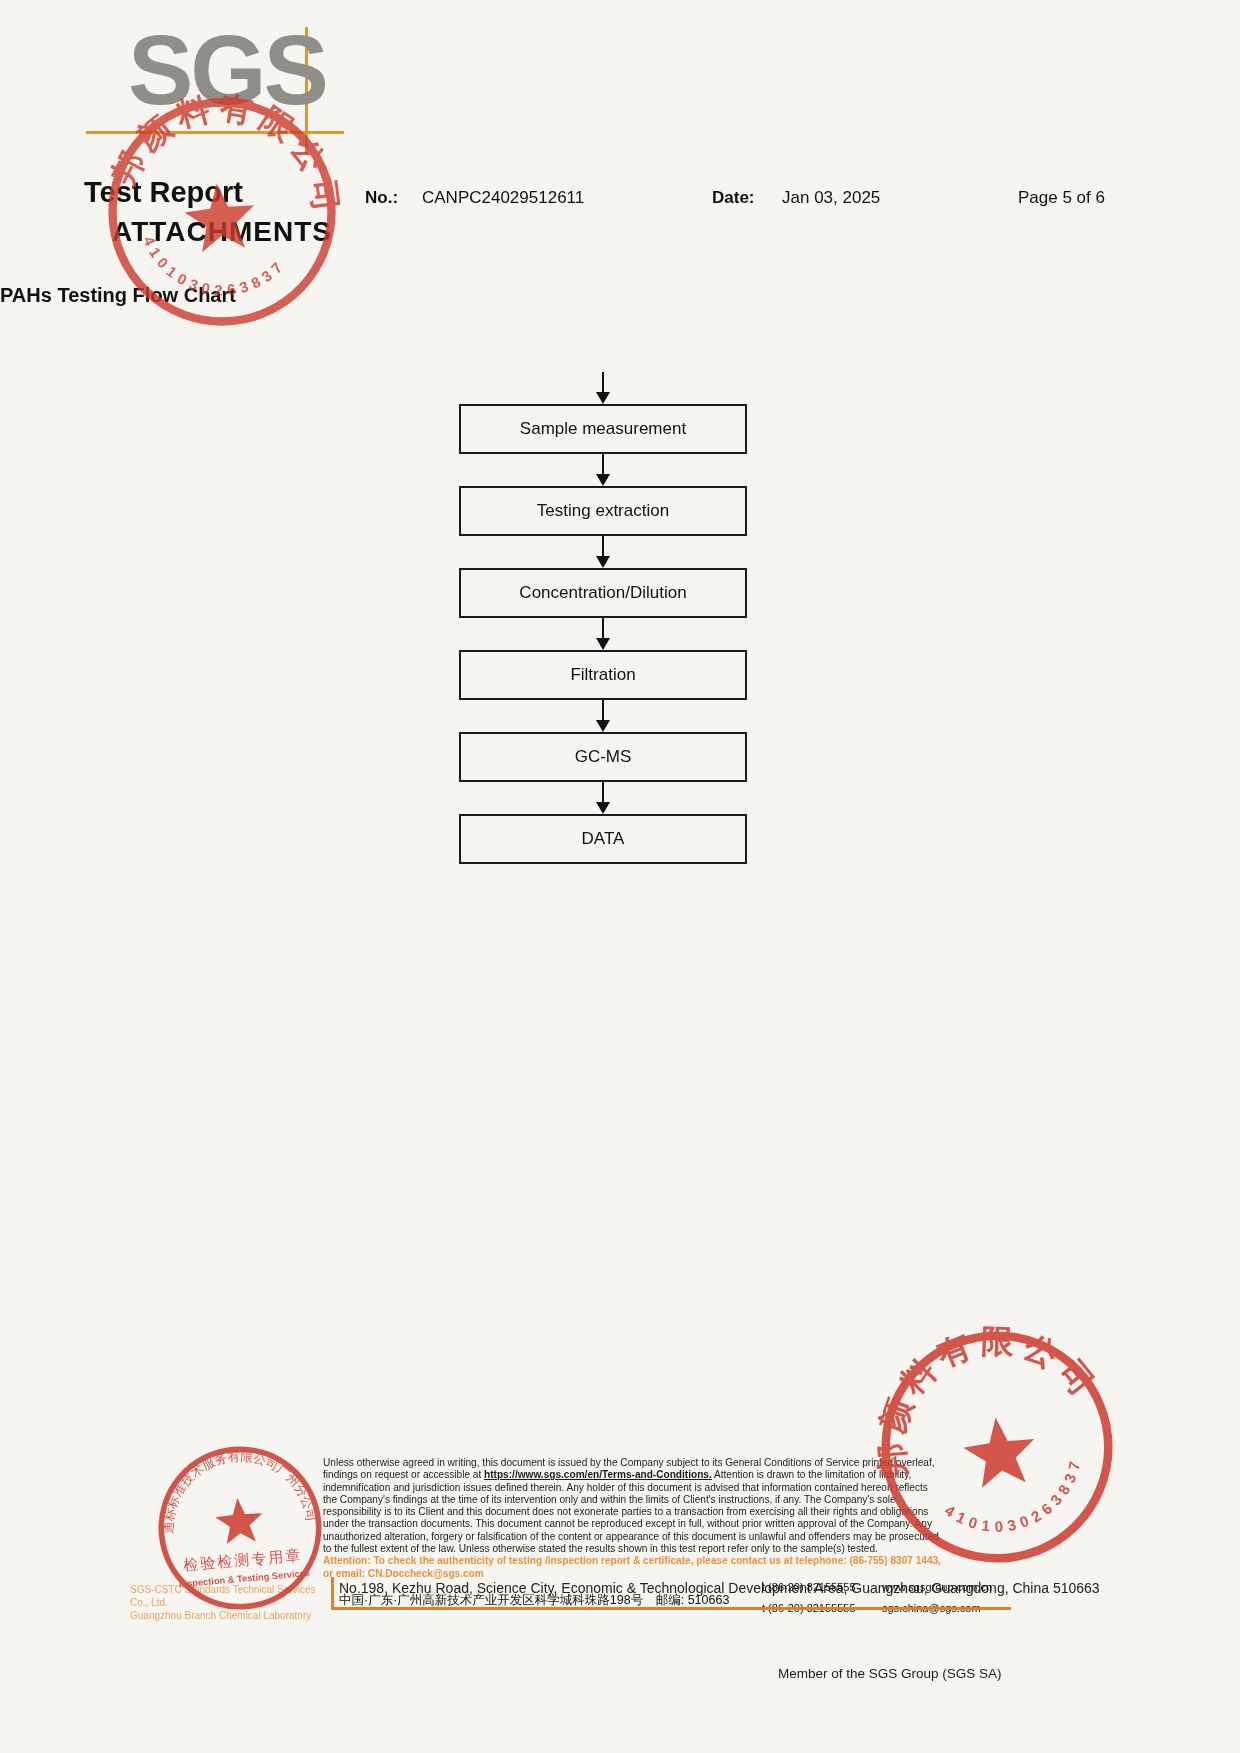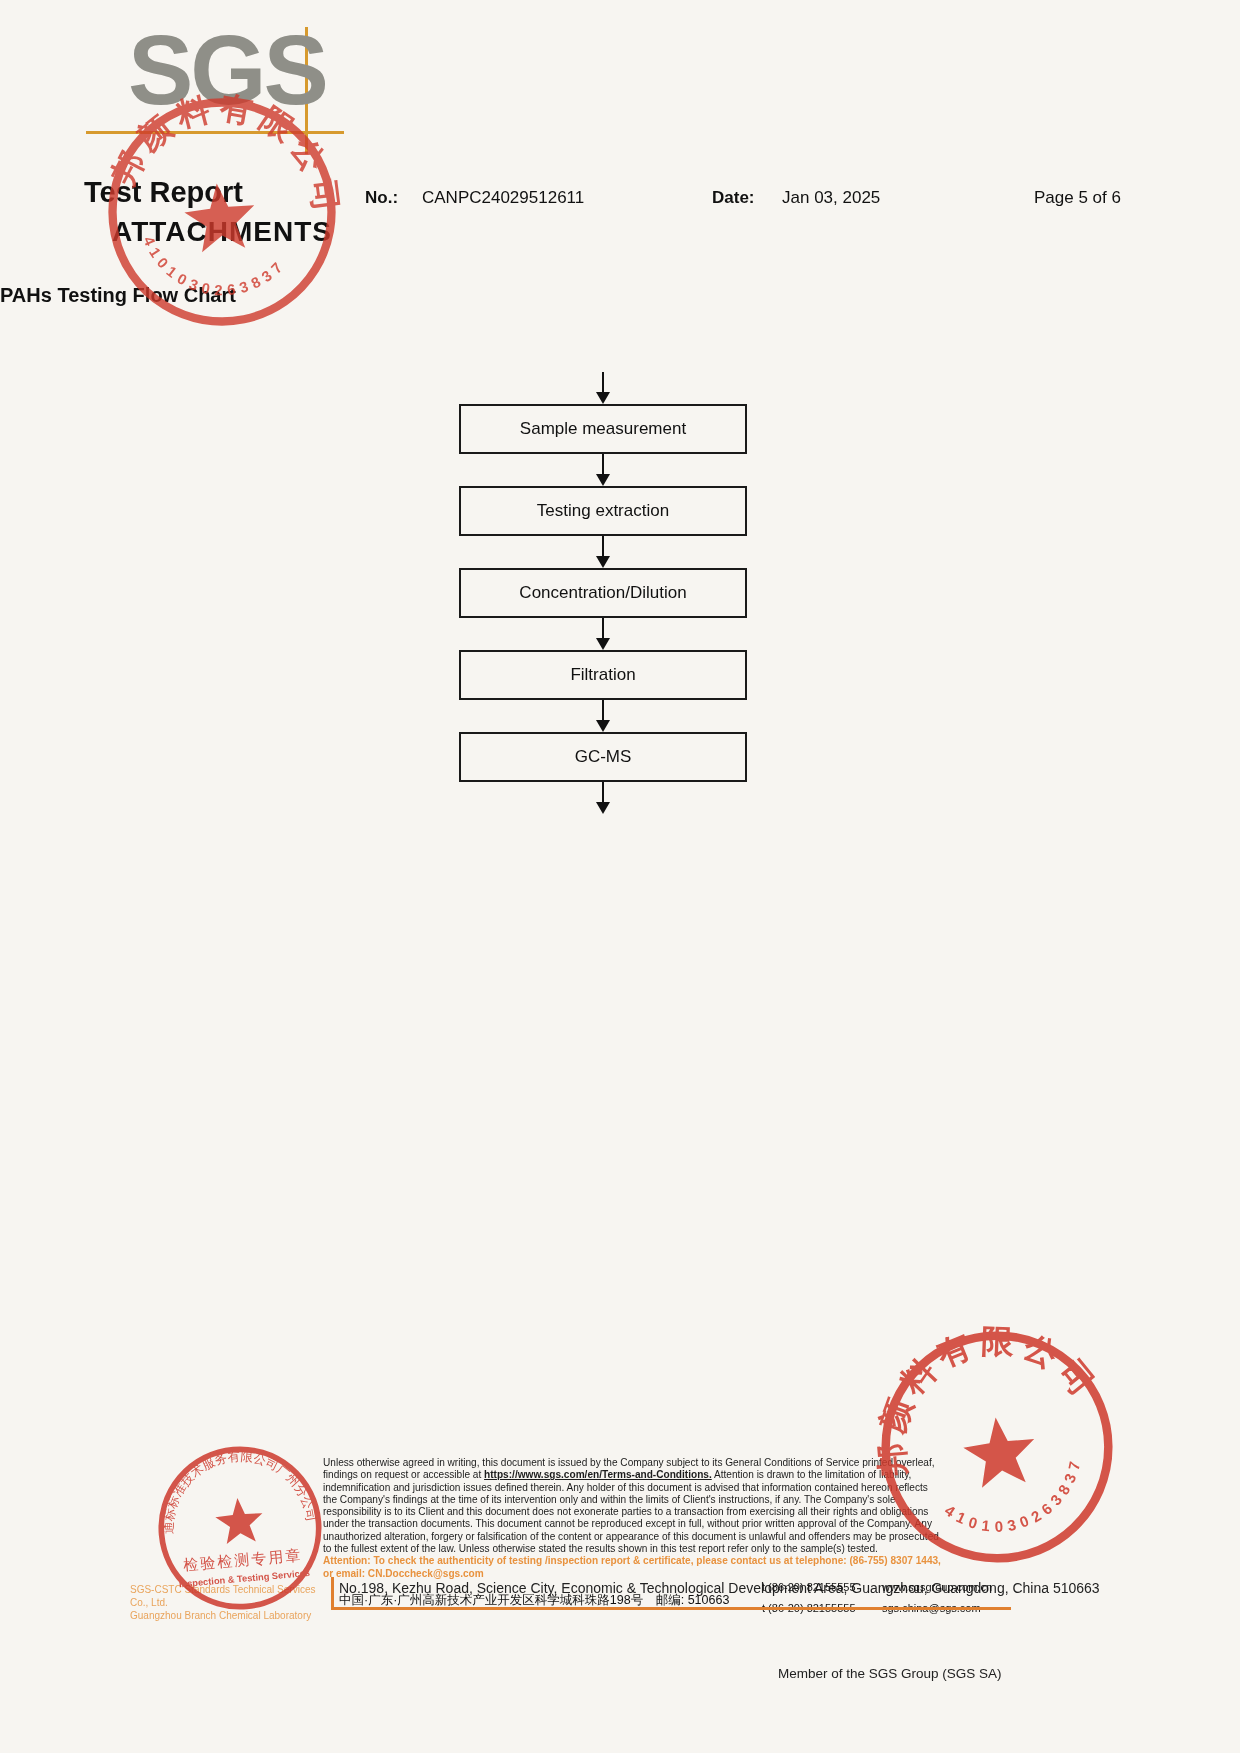--- a/index.html
+++ b/index.html
@@ -17,21 +17,21 @@
   .reg-line-v{left:305px;top:27px;width:3px;height:127px;background:#d79a2e;z-index:1;}
 
   .report-title{left:84px;top:176px;font-size:29px;font-weight:bold;z-index:6;}
   .attachments{left:112px;top:216px;font-size:28px;font-weight:bold;letter-spacing:1px;z-index:6;}
 
   .hdr{top:188px;font-size:17px;z-index:6;}
   .no-label{left:365px;font-weight:bold;}
   .no-value{left:422px;}
   .date-label{left:712px;font-weight:bold;}
   .date-value{left:782px;}
-  .page-info{left:1018px;margin-left:16px;}
+  .page-info{left:1018px;}
 
   
   .fc-title{left:0;top:284px;width:1240px;text-align:left;font-size:20px;font-weight:bold;z-index:4;}
   .flowchart{left:459px;top:372px;width:288px;z-index:4;}
   .fc-box{
     box-sizing:border-box;width:288px;height:50px;border:2px solid #1a1a1a;
     display:flex;align-items:center;justify-content:center;
     font-size:17px;background:rgba(247,245,241,0.6);
   }
   .fc-arrow{width:288px;height:32px;position:relative;}
@@ -102,20 +102,21 @@
   <div class="fc-box">Filtration</div>
   <div class="fc-arrow">
       <div class="shaft"></div>
       <div class="head"></div>
     </div>
   <div class="fc-box">GC-MS</div>
   <div class="fc-arrow">
       <div class="shaft"></div>
       <div class="head"></div>
     </div>
+  <div class="fc-box">DATA</div>
 </div>
 
 <svg class="abs stamp stamp-top" viewBox="0 0 200 200">
   <circle cx="100" cy="100" r="92" fill="none" stroke="#cf3a2c" stroke-width="7"></circle>
   <defs>
     <path id="cs1-top" d="M 22 100 A 78 78 0 0 1 178 100"></path>
     <path id="cs1-bot" d="M 30 100 A 70 70 0 0 0 170 100"></path>
   </defs>
   <text fill="#cf3a2c" font-size="27" letter-spacing="6" font-weight="bold">
     <textPath href="#cs1-top" startOffset="50%" text-anchor="middle">邦颜料有限公司</textPath>

